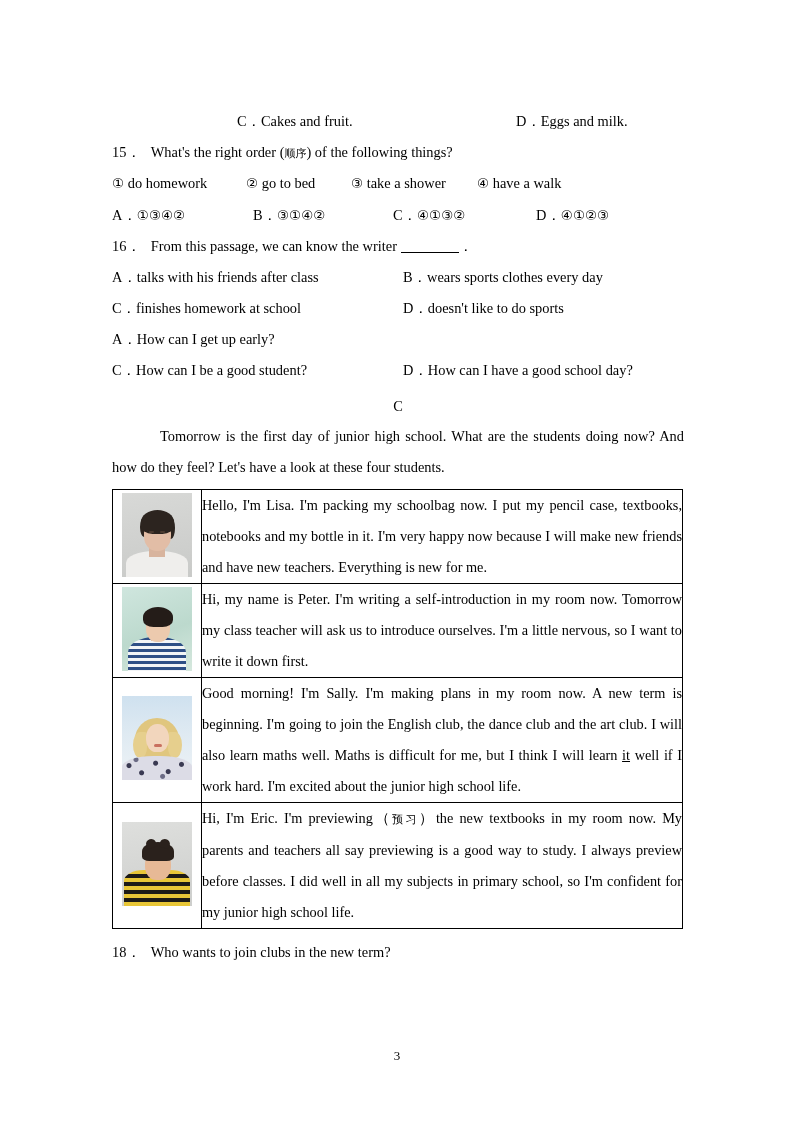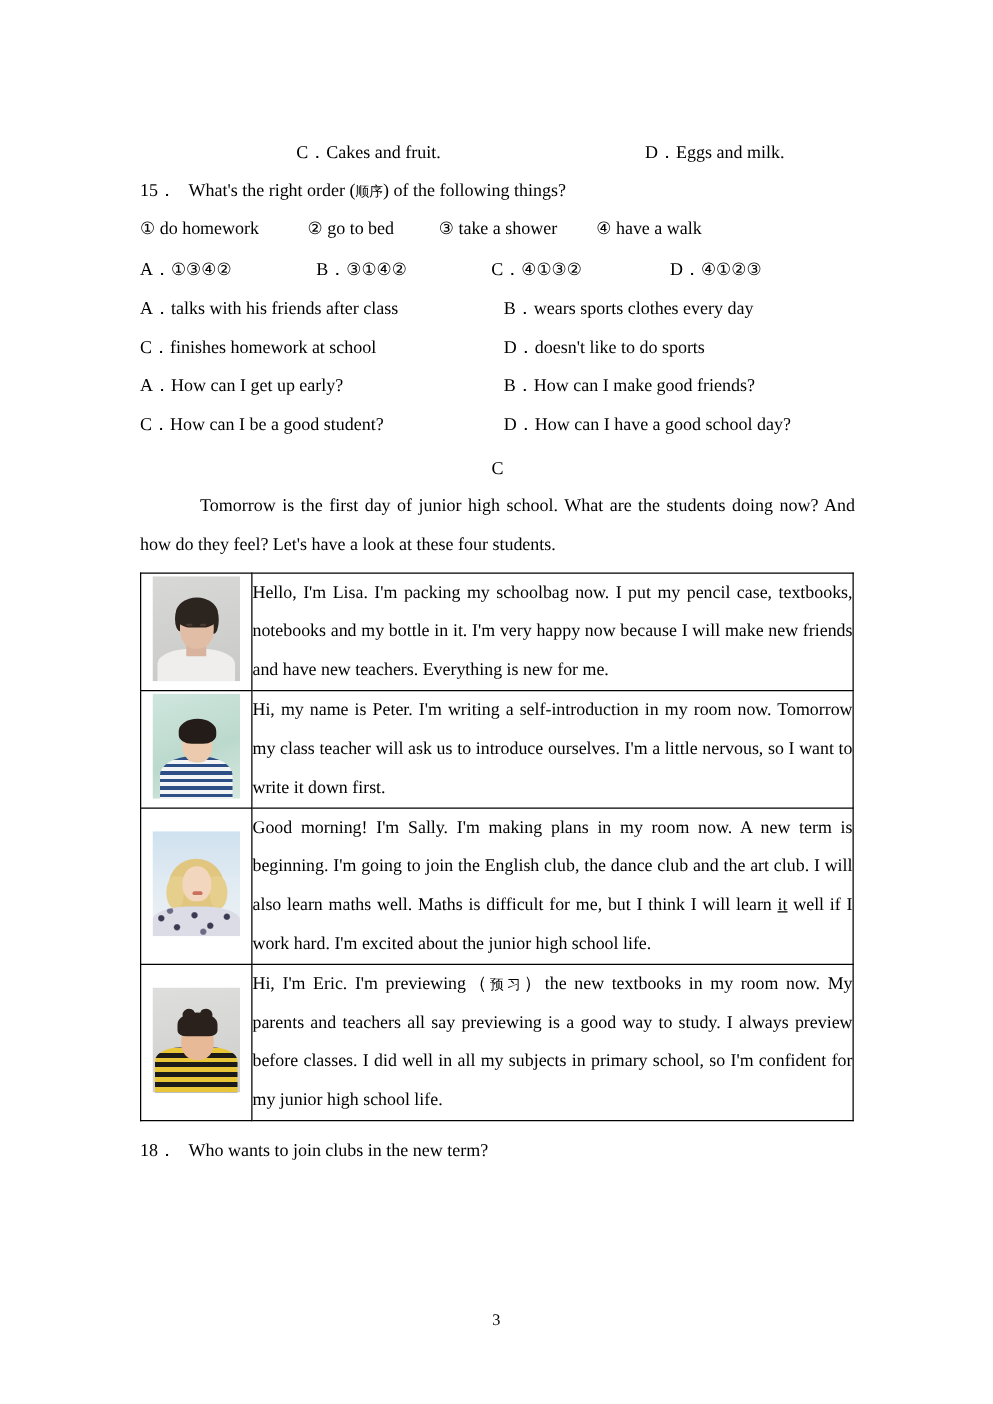--- a/index.html
+++ b/index.html
@@ -228,34 +228,36 @@
       <span class="opt" style="left:365px;"><span class="circnum">④</span> <span>have a walk</span></span>
     </div>
 
     <div class="opt-row">
       <span class="opt" style="left:0px;"><span>A．</span><span class="circnum">①③④②</span></span>
       <span class="opt" style="left:141px;"><span>B．</span><span class="circnum">③①④②</span></span>
       <span class="opt" style="left:281px;"><span>C．</span><span class="circnum">④①③②</span></span>
       <span class="opt" style="left:424px;"><span>D．</span><span class="circnum">④①②③</span></span>
     </div>
 
+    <div class="qline">
+      <span>16．</span><span class="sp"></span><span>From this passage, we can know the writer</span> <span class="blank"></span><span>．</span>
+    </div>
 
     <div class="opt-row">
       <span class="opt" style="left:0px;"><span>A．</span><span>talks with his friends after class</span></span>
       <span class="opt" style="left:291px;"><span>B．</span><span>wears sports clothes every day</span></span>
     </div>
     <div class="opt-row">
       <span class="opt" style="left:0px;"><span>C．</span><span>finishes homework at school</span></span>
       <span class="opt" style="left:291px;"><span>D．</span><span>doesn't like to do sports</span></span>
     </div>
 
 
     <div class="opt-row">
       <span class="opt" style="left:0px;"><span>A．</span><span>How can I get up early?</span></span>
-      <span class="opt" style="left:291px;"><span>B．</span><span>How can I make good friends?</span></span>
     </div>
     <div class="opt-row">
       <span class="opt" style="left:0px;"><span>C．</span><span>How can I be a good student?</span></span>
       <span class="opt" style="left:291px;"><span>D．</span><span>How can I have a good school day?</span></span>
     </div>
 
     <div class="section-mark">C</div>
 
     <div class="intro">Tomorrow is the first day of junior high school. What are the students doing now? And how do they feel? Let's have a look at these four students.</div>
 

